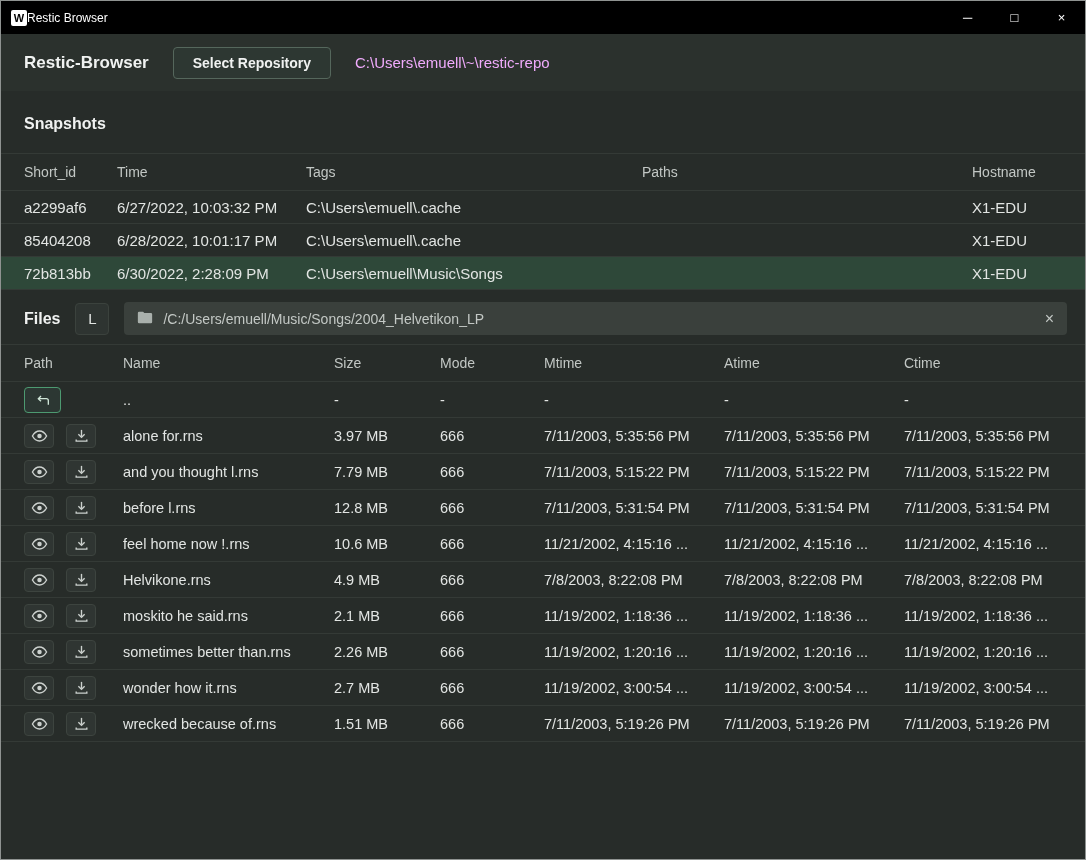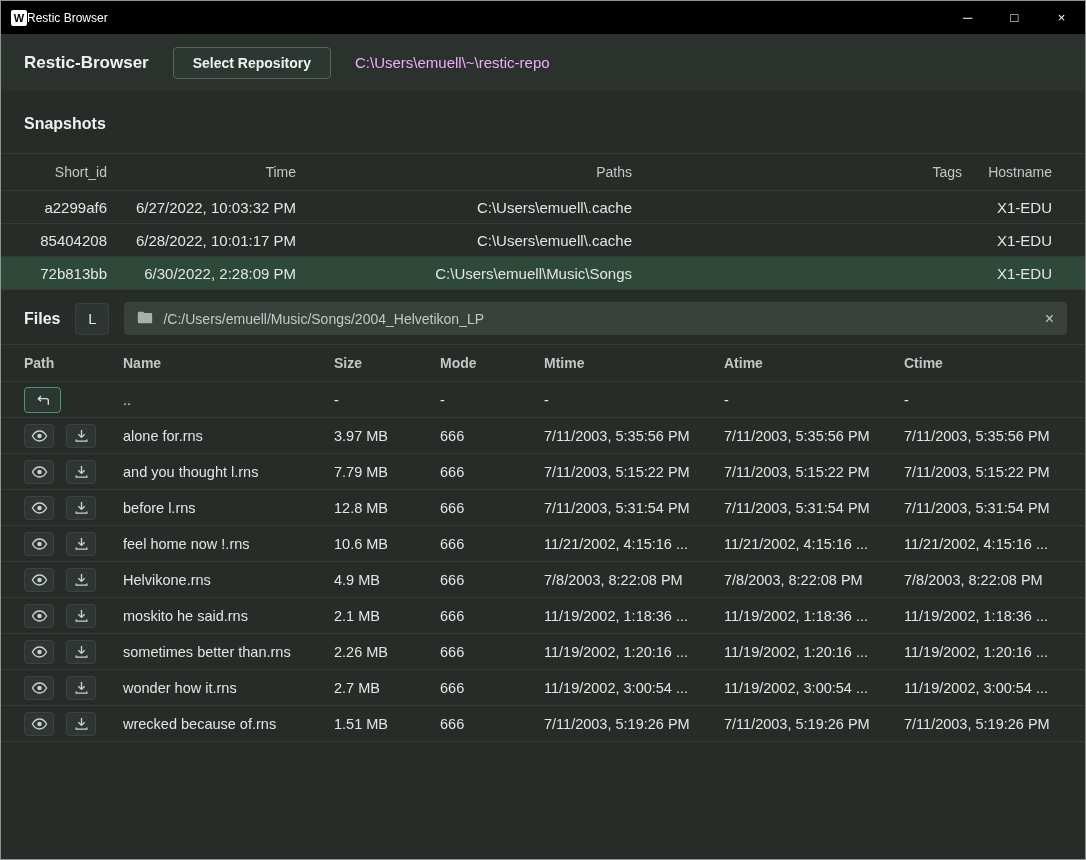--- a/index.html
+++ b/index.html
@@ -51,21 +51,21 @@
   .snap-row {
     display:grid;
     grid-template-columns:93px 189px 336px 330px 1fr;
     align-items:center;
     height:33px; padding:0 23px;
     border-bottom:1px solid #343a36;
     font-size:15px;
   }
   .snap-row.head { height:38px; border-top:1px solid #343a36; font-size:14px; color:#c2c7c4; }
   .snap-row.selected { background:#2e4839; }
-  .snap-row .cell { overflow:hidden; white-space:nowrap; padding-right:10px;text-align:right; }
+  .snap-row .cell { overflow:hidden; white-space:nowrap; padding-right:10px; }
   
   .files-bar { display:flex; align-items:center; padding:12px 18px 9px 23px; gap:15px; flex:0 0 auto; }
   .files-title { font-size:16px; font-weight:bold; color:#f0f2f1; }
   .root-btn {
     width:34px; height:32px;
     background:#2e3431; border:1px solid #3b423d; border-radius:4px;
     color:#e2e5e3; font-size:15px; font-family:"Liberation Sans", sans-serif; cursor:pointer;
   }
   .path-bar {
     flex:1; height:33px;
@@ -76,21 +76,21 @@
   .clear-btn { color:#c3c8c5; font-size:16px; cursor:pointer; line-height:1; }
   
   .file-row {
     display:grid;
     grid-template-columns:99px 211px 106px 104px 180px 180px 1fr;
     align-items:center;
     height:36px; padding:0 23px;
     border-bottom:1px solid #343a36;
     font-size:14.5px;
   }
-  .file-row.head { height:38px; border-top:1px solid #343a36; font-size:14px; color:#c2c7c4;font-weight:bold; }
+  .file-row.head { height:38px; border-top:1px solid #343a36; font-size:14px; color:#c2c7c4; }
   .file-row .cell { overflow:hidden; white-space:nowrap; padding-right:10px; }
   .actions { display:flex; align-items:center; gap:12px; }
   .icon-btn {
     width:30px; height:24px;
     background:#2f3532; border:1px solid #3d443f; border-radius:4px;
     display:inline-flex; align-items:center; justify-content:center;
     cursor:pointer; padding:0;
   }
   .icon-btn.up {
     width:37px; height:26px;
@@ -117,22 +117,22 @@
     <div class="app-name">Restic-Browser</div>
     <button class="select-repo">Select Repository</button>
     <div class="repo-path">C:\Users\emuell\~\restic-repo</div>
   </div>
 
   <div class="section-title">Snapshots</div>
 
   <div class="snap-row head">
     <span class="cell">Short_id</span>
     <span class="cell">Time</span>
+    <span class="cell">Tags</span>
     <span class="cell">Paths</span>
-    <span class="cell">Tags</span>
     <span class="cell">Hostname</span>
   </div>
 
   <div class="snap-row">
     <span class="cell">a2299af6</span>
     <span class="cell">6/27/2022, 10:03:32 PM</span>
     <span class="cell">C:\Users\emuell\.cache</span>
     <span class="cell"></span>
     <span class="cell">X1-EDU</span>
   </div>

